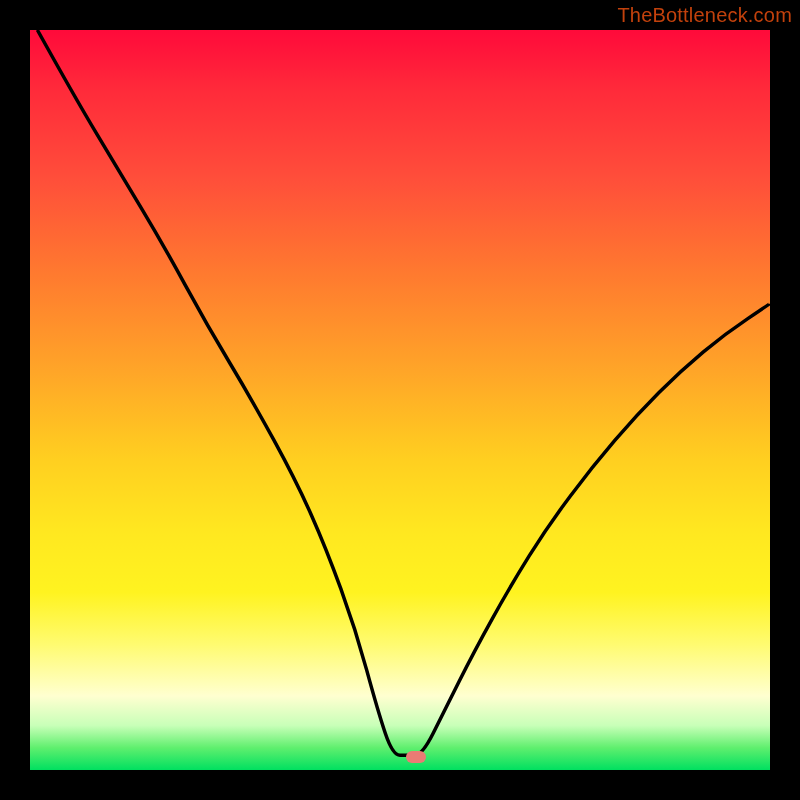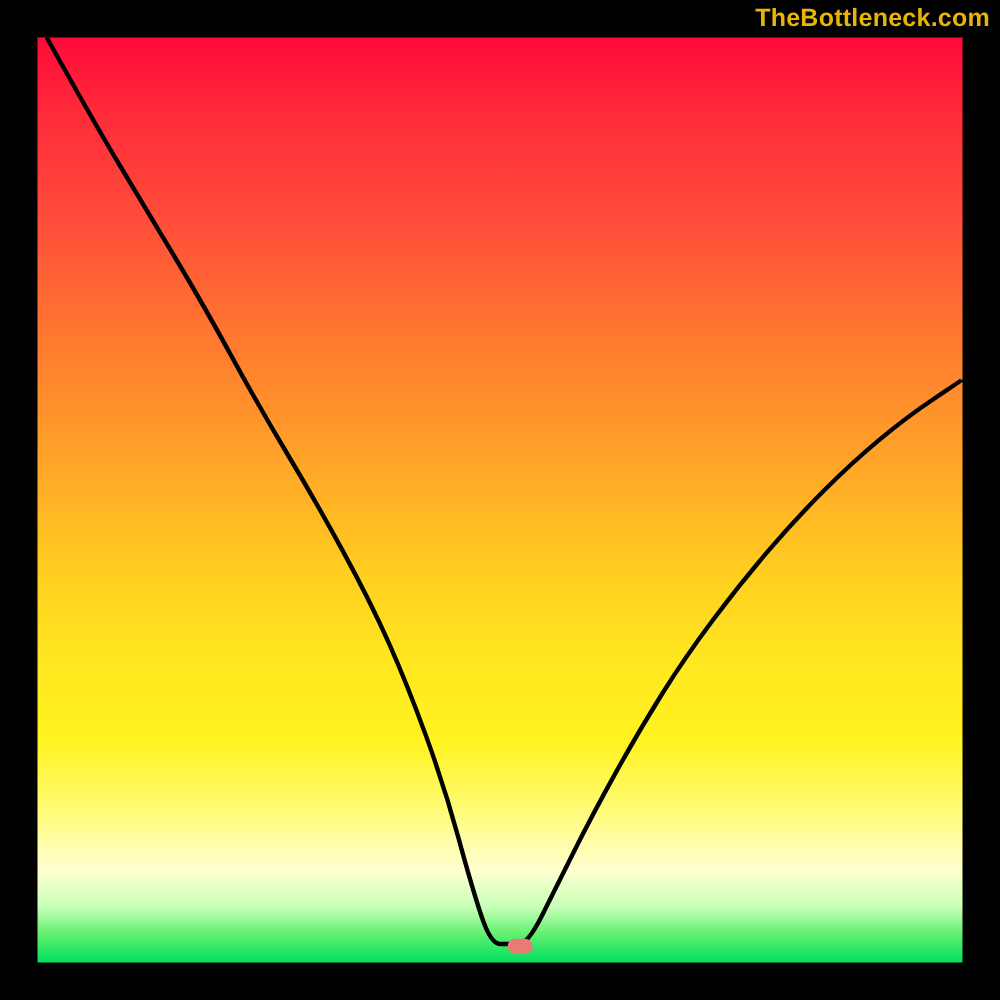--- a/index.html
+++ b/index.html
@@ -54,23 +54,23 @@
     width: 20px;
     height: 12px;
     border-radius: 6px;
     background: #e97b74;
     transform: translate(-50%, -50%);
   }
   .watermark {
     position: absolute;
     top: 4px;
     right: 8px;
-    color: #eab308;
+    color: #c2410c;
     font-size: 20px;
-    font-weight: 700;
+    font-weight: 400;
     letter-spacing: 0.2px;
   }
 </style>
 </head>
 <body>
 
 <div class="frame">
   <div class="plot-area">
     <svg class="curve" viewBox="0 0 740 740" preserveAspectRatio="none">
       <path id="curve-path" fill="none" stroke-width="3.5" stroke="#000000" d="M 7.4 0.0 Q 44.4 66.6 66.6 103.6 Q 88.8 140.6 111.0 177.6 Q 133.2 214.6 155.4 255.3 Q 177.6 296.0 199.8 333.0 Q 222.0 370.0 244.2 410.7 Q 266.4 451.4 281.2 484.7 Q 296.0 518.0 310.8 558.7 Q 325.6 599.4 336.7 640.1 Q 347.8 680.8 355.2 703.0 Q 362.6 725.2 370.0 725.2 Q 377.4 725.2 384.8 725.2 Q 392.2 725.2 403.3 703.0 Q 414.4 680.8 429.2 651.2 Q 444.0 621.6 462.5 588.3 Q 481.0 555.0 499.5 525.4 Q 518.0 495.8 540.2 466.2 Q 562.4 436.6 584.6 410.7 Q 606.8 384.8 629.0 362.6 Q 651.2 340.4 673.4 321.9 Q 695.6 303.4 717.8 288.6 T 740.0 273.8"></path>

